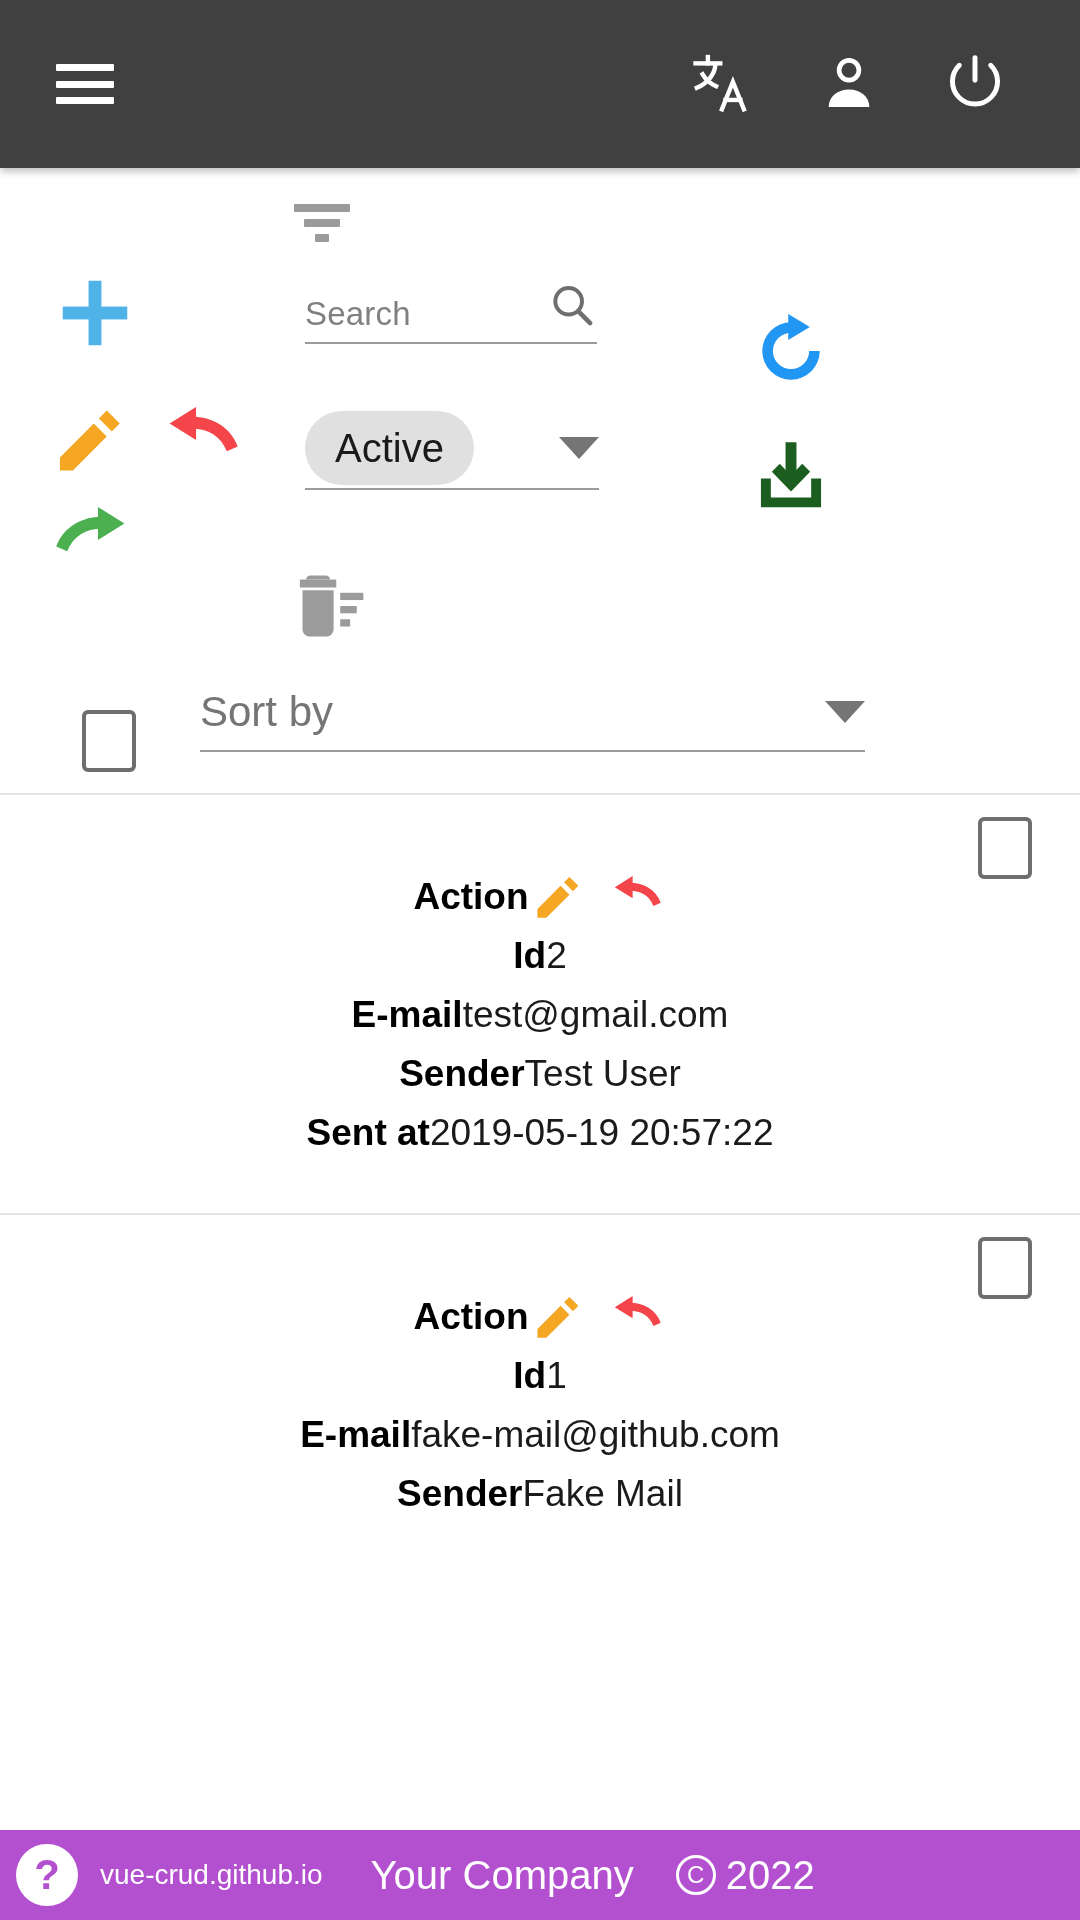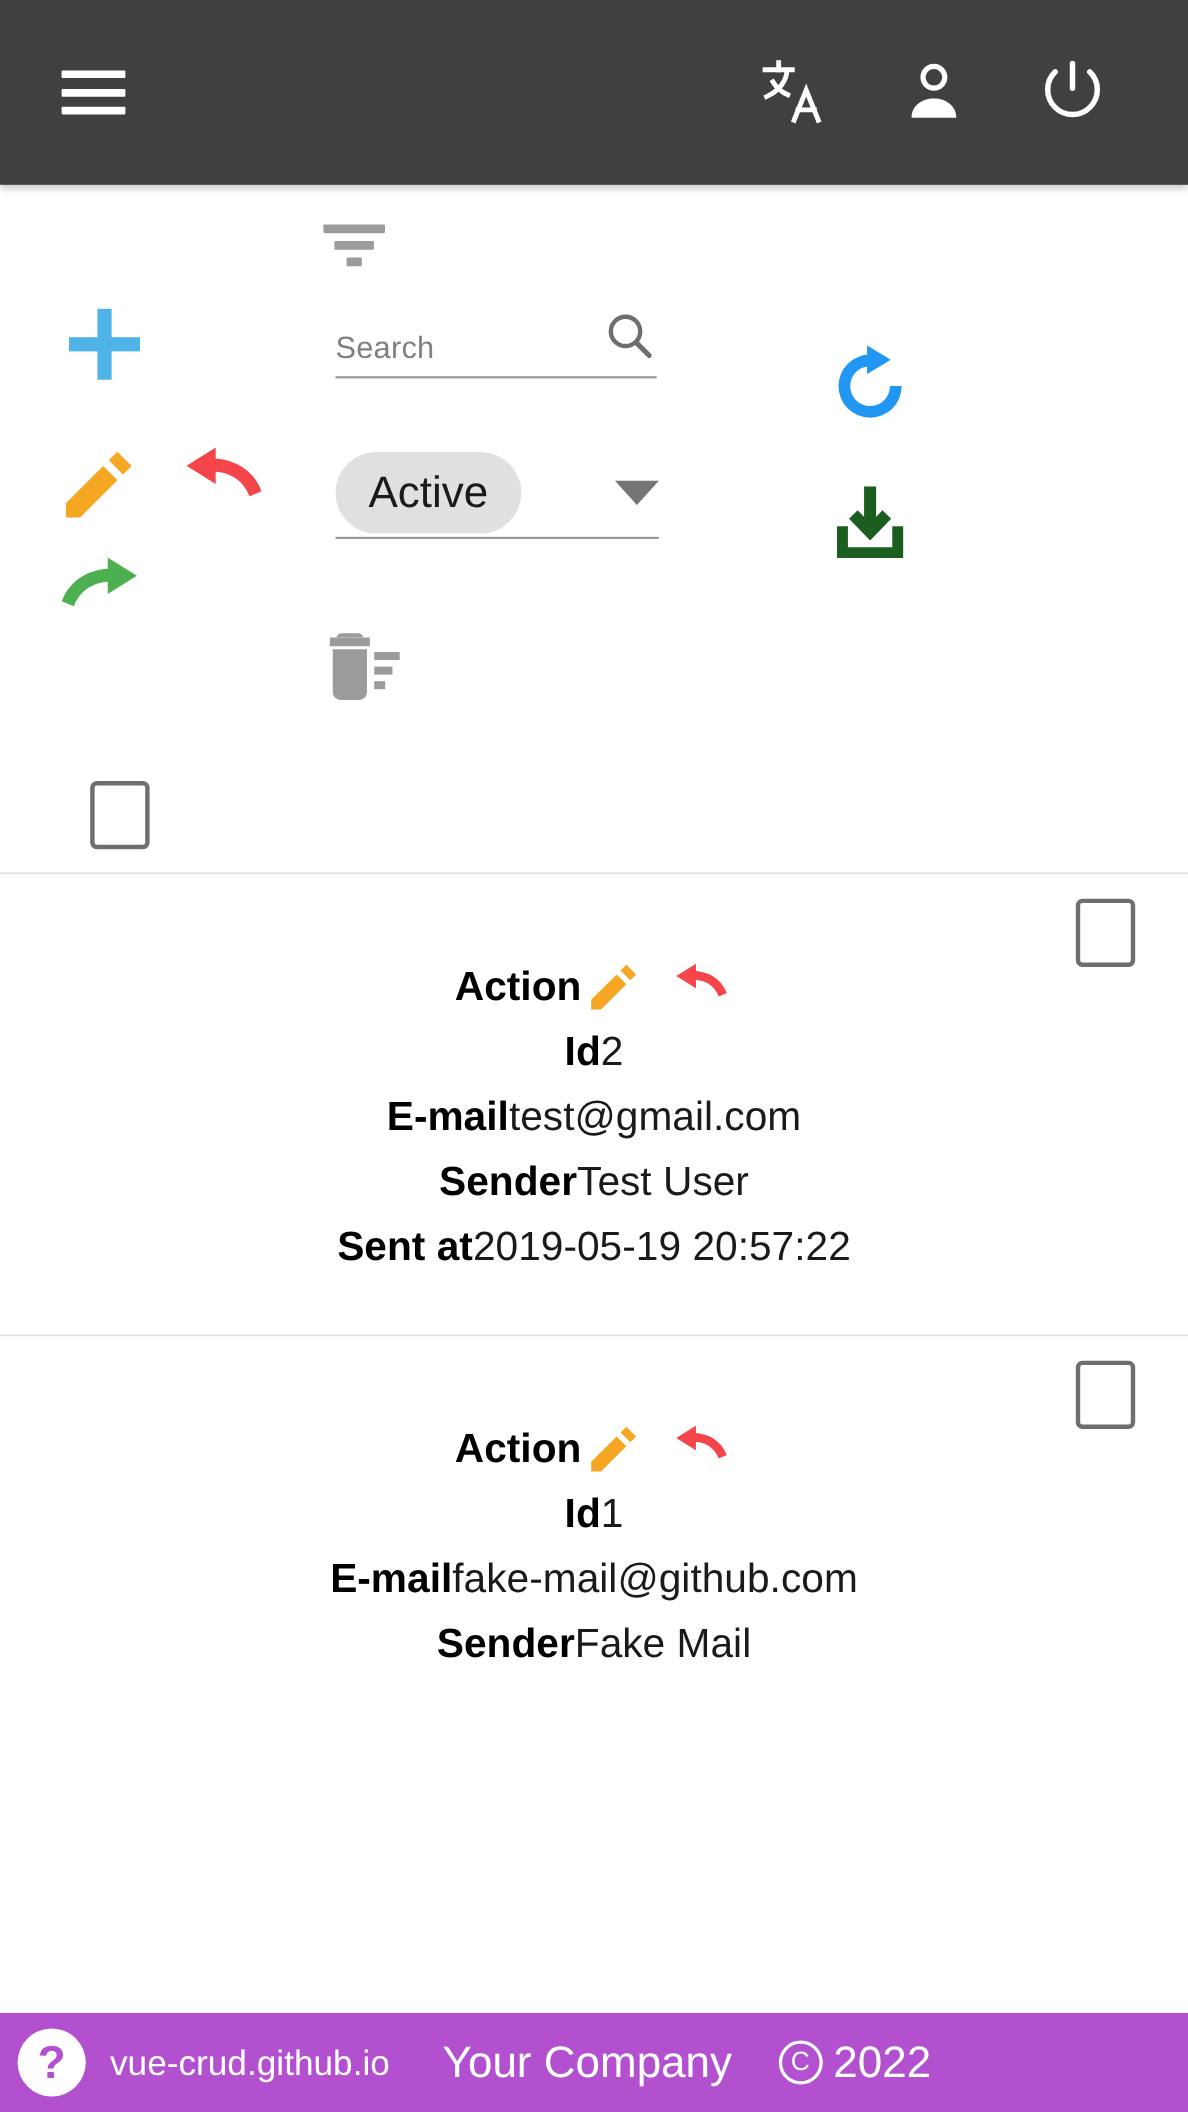--- a/index.html
+++ b/index.html
@@ -95,21 +95,21 @@
     position: absolute;
     top: 112px; left: 305px;
     width: 292px;
   }
   .search-row {
     display: flex; align-items: flex-end; justify-content: space-between;
     padding-bottom: 12px;
     border-bottom: 2px solid #9b9b9b;
   }
   .search-input-text {
-    font-size: 28px;
+    font-size: 33px;
     color: #808080;
     line-height: 1;
     letter-spacing: 0.2px;
   }
   .search-mag { width: 50px; height: 50px; }
 
   
   .status-field {
     position: absolute;
     top: 240px; left: 305px;
@@ -238,21 +238,21 @@
     background: #ffffff;
     color: #b350d0;
     display: flex; align-items: center; justify-content: center;
     font-size: 42px; font-weight: bold;
     margin-left: 16px;
     cursor: pointer;
     flex: none;
   }
   .footer-link {
     color: #ffffff;
-    font-size: 32px;
+    font-size: 28px;
     margin-left: 22px;
     text-decoration: none;
     cursor: pointer;
   }
   .footer-company {
     color: #ffffff;
     font-size: 40px;
     margin-left: 48px;
   }
   .footer-copy {
@@ -389,20 +389,24 @@
 
     <div class="status-field">
       <div class="status-row">
         <div class="chip">Active</div>
         <div class="caret"></div>
       </div>
     </div>
 
     <div class="sort-row">
       <div class="checkbox"></div>
+      <div class="sort-select">
+        <div class="sort-label">Sort by</div>
+        <div class="caret"></div>
+      </div>
     </div>
   </div>
 
   <div class="divider" style="top:793px"></div>
 
   <div class="record" style="top:795px;height:418px">
     <div class="record-check"></div>
 
     <div class="rrow" style="margin-top:72px">
       <div class="rkey">Action</div>

